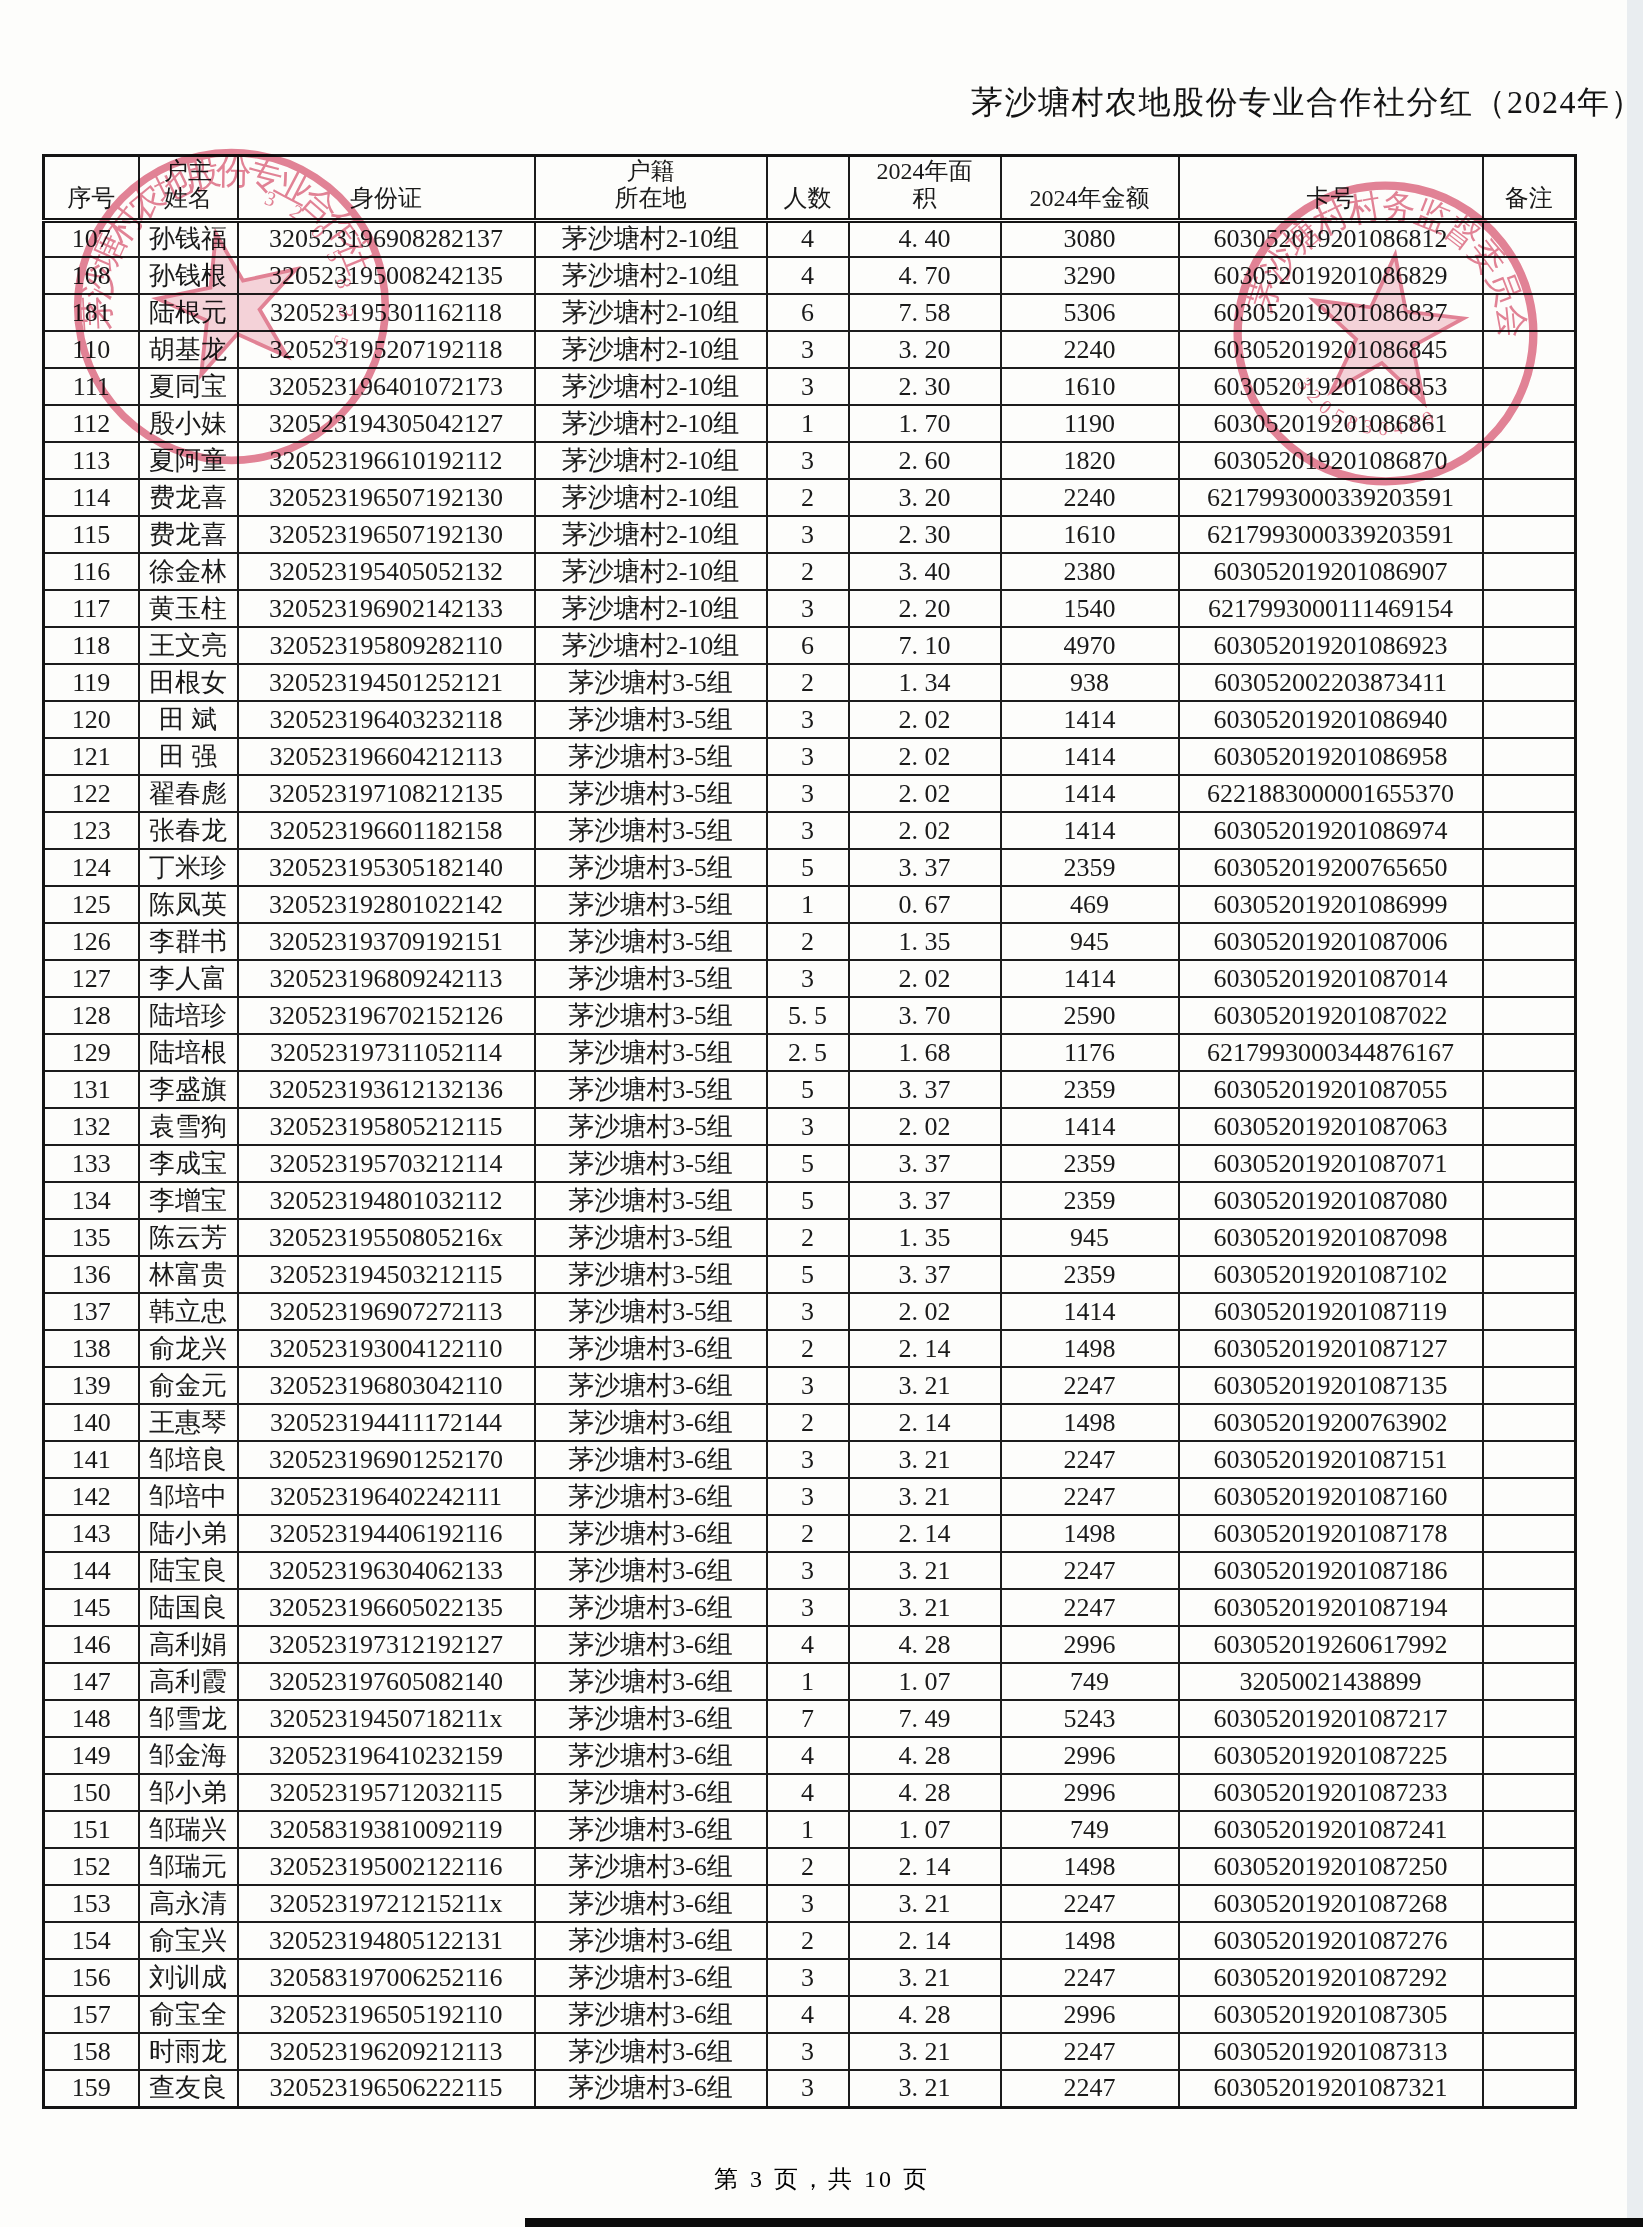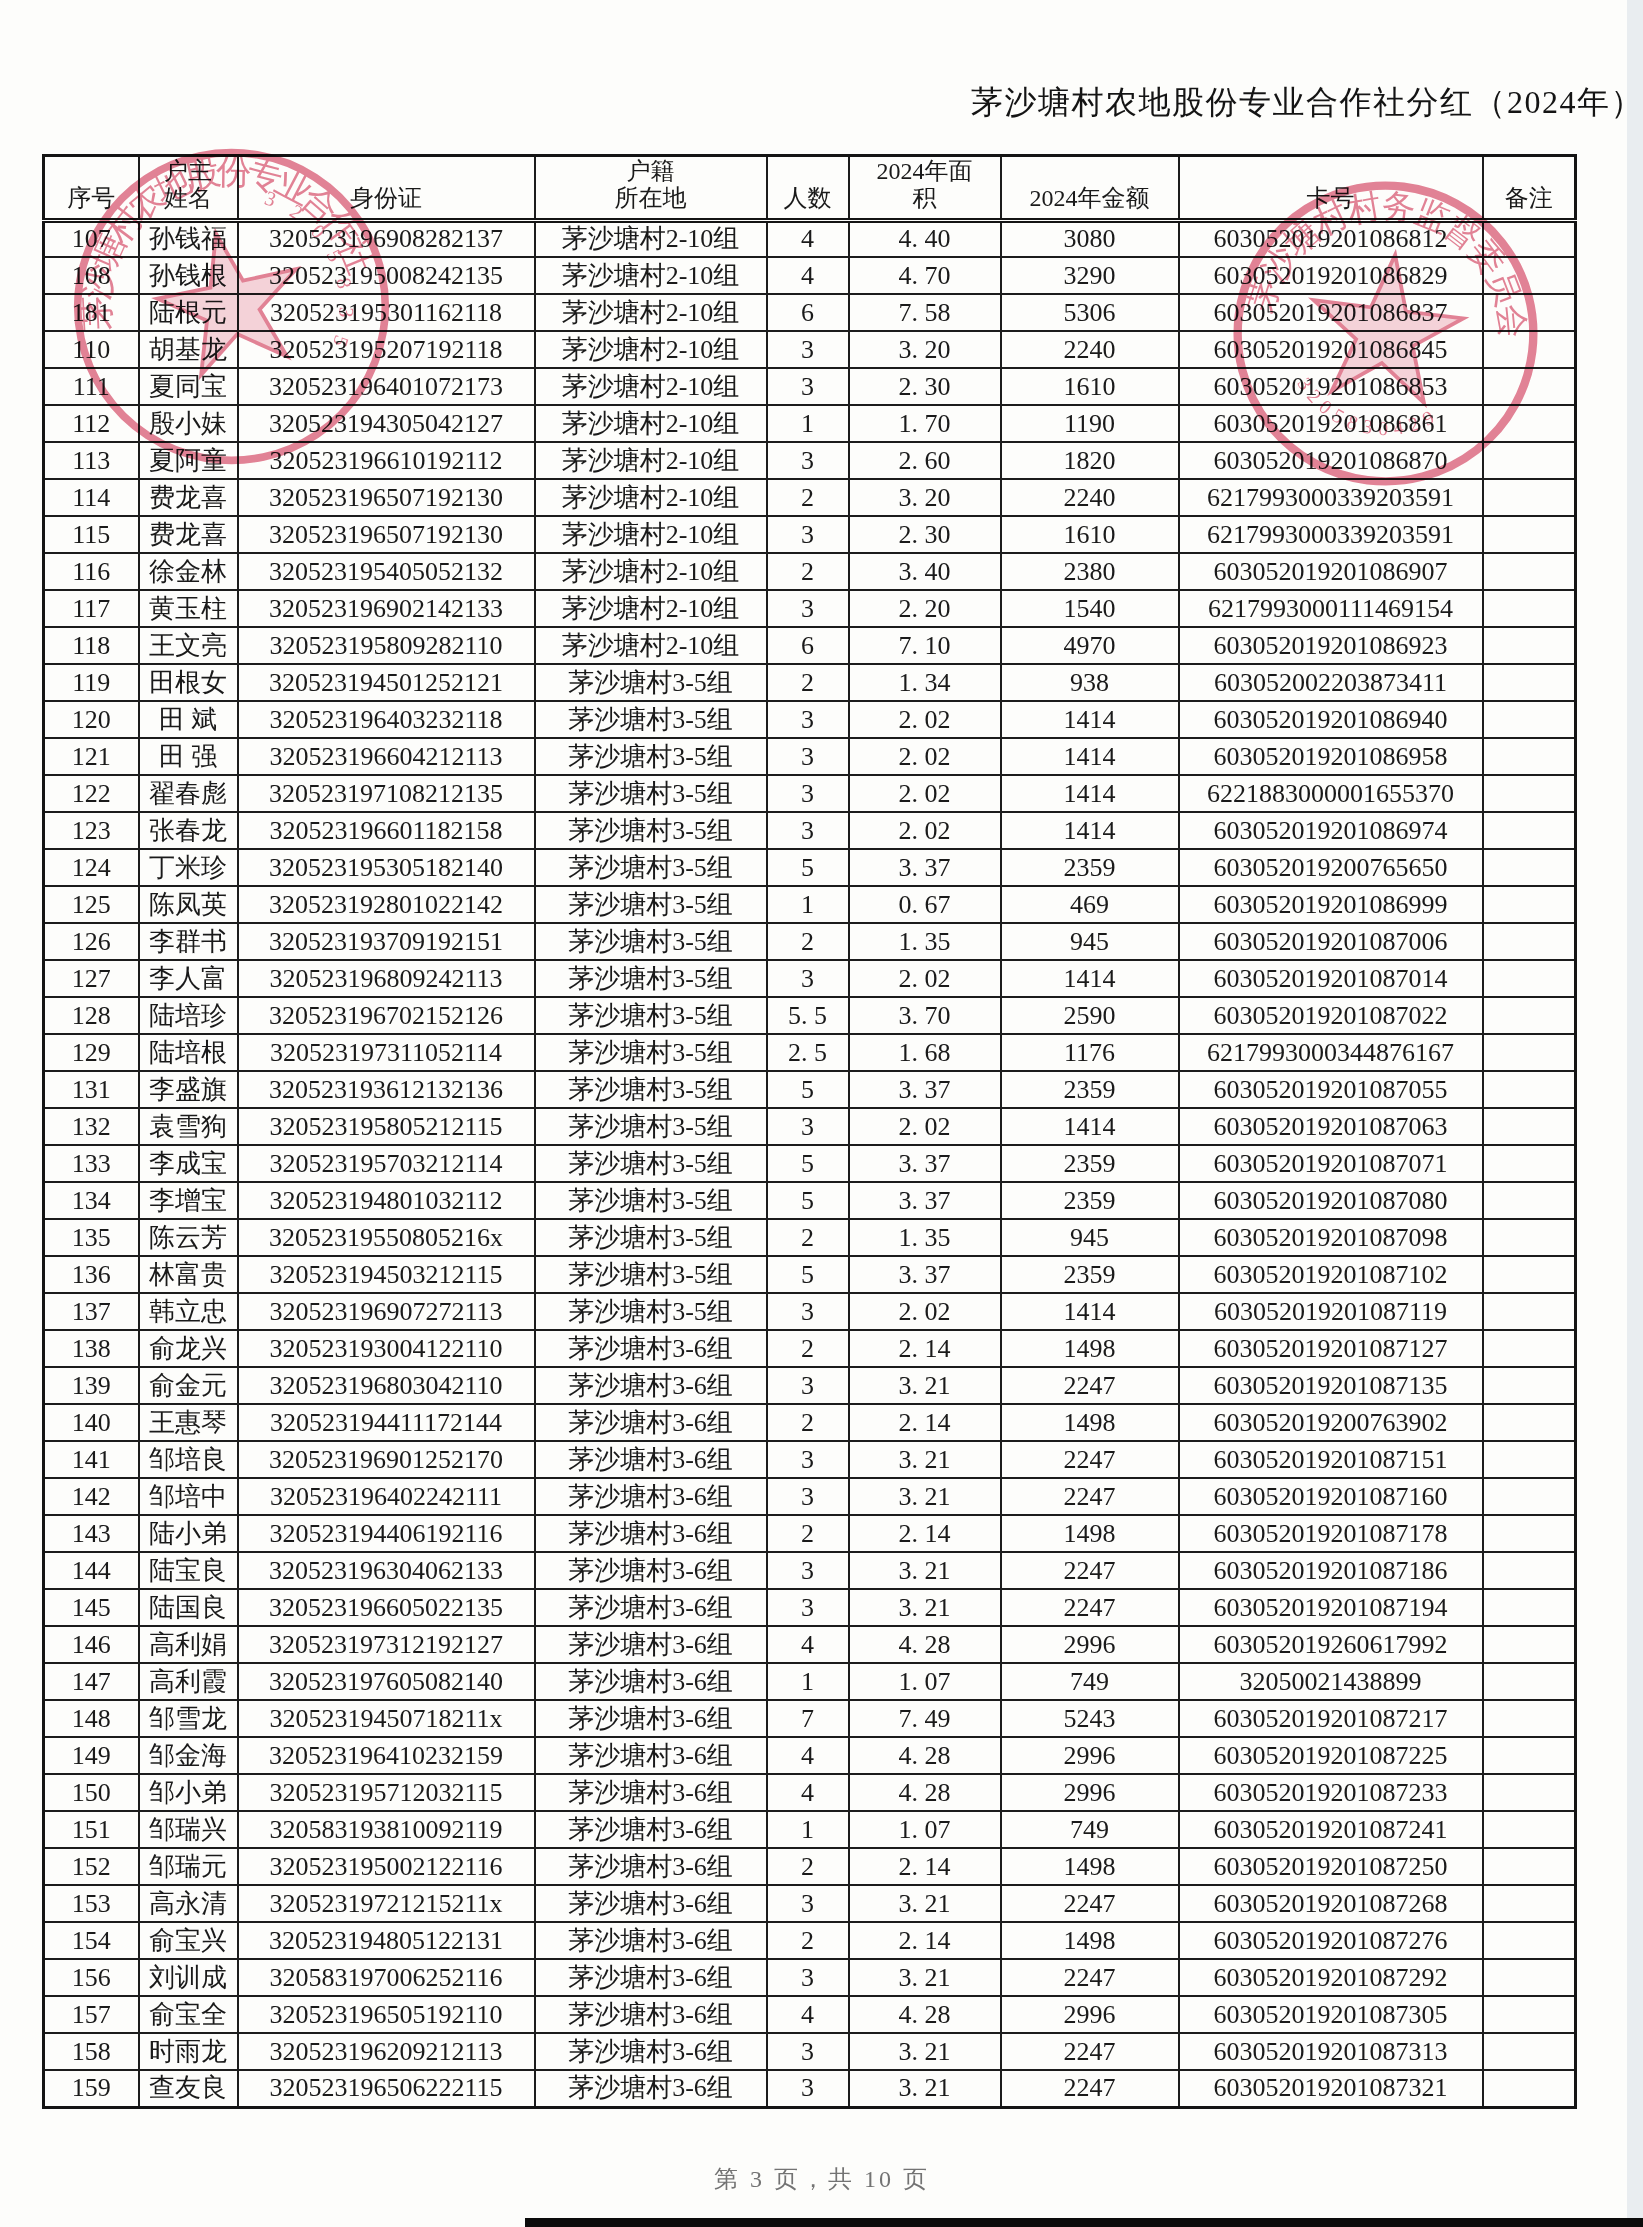--- a/index.html
+++ b/index.html
@@ -63,21 +63,21 @@
     background:#e9edf0;
   }
   .bottom-bar{
     position:absolute;left:525px;top:2218px;width:1119px;height:10px;
     background:#0b0b0b;
   }
   .footer{
     position:absolute;left:0;right:0;top:2163px;
     text-align:center;
     font-size:24px;letter-spacing:3px;
-    color:#737373;
+    color:#000000;
   }
 </style>
 </head>
 <body>
 
 <div class="page">
 
   <div class="title">茅沙塘村农地股份专业合作社分红（2024年）</div>
 
   <table class="sheet">

